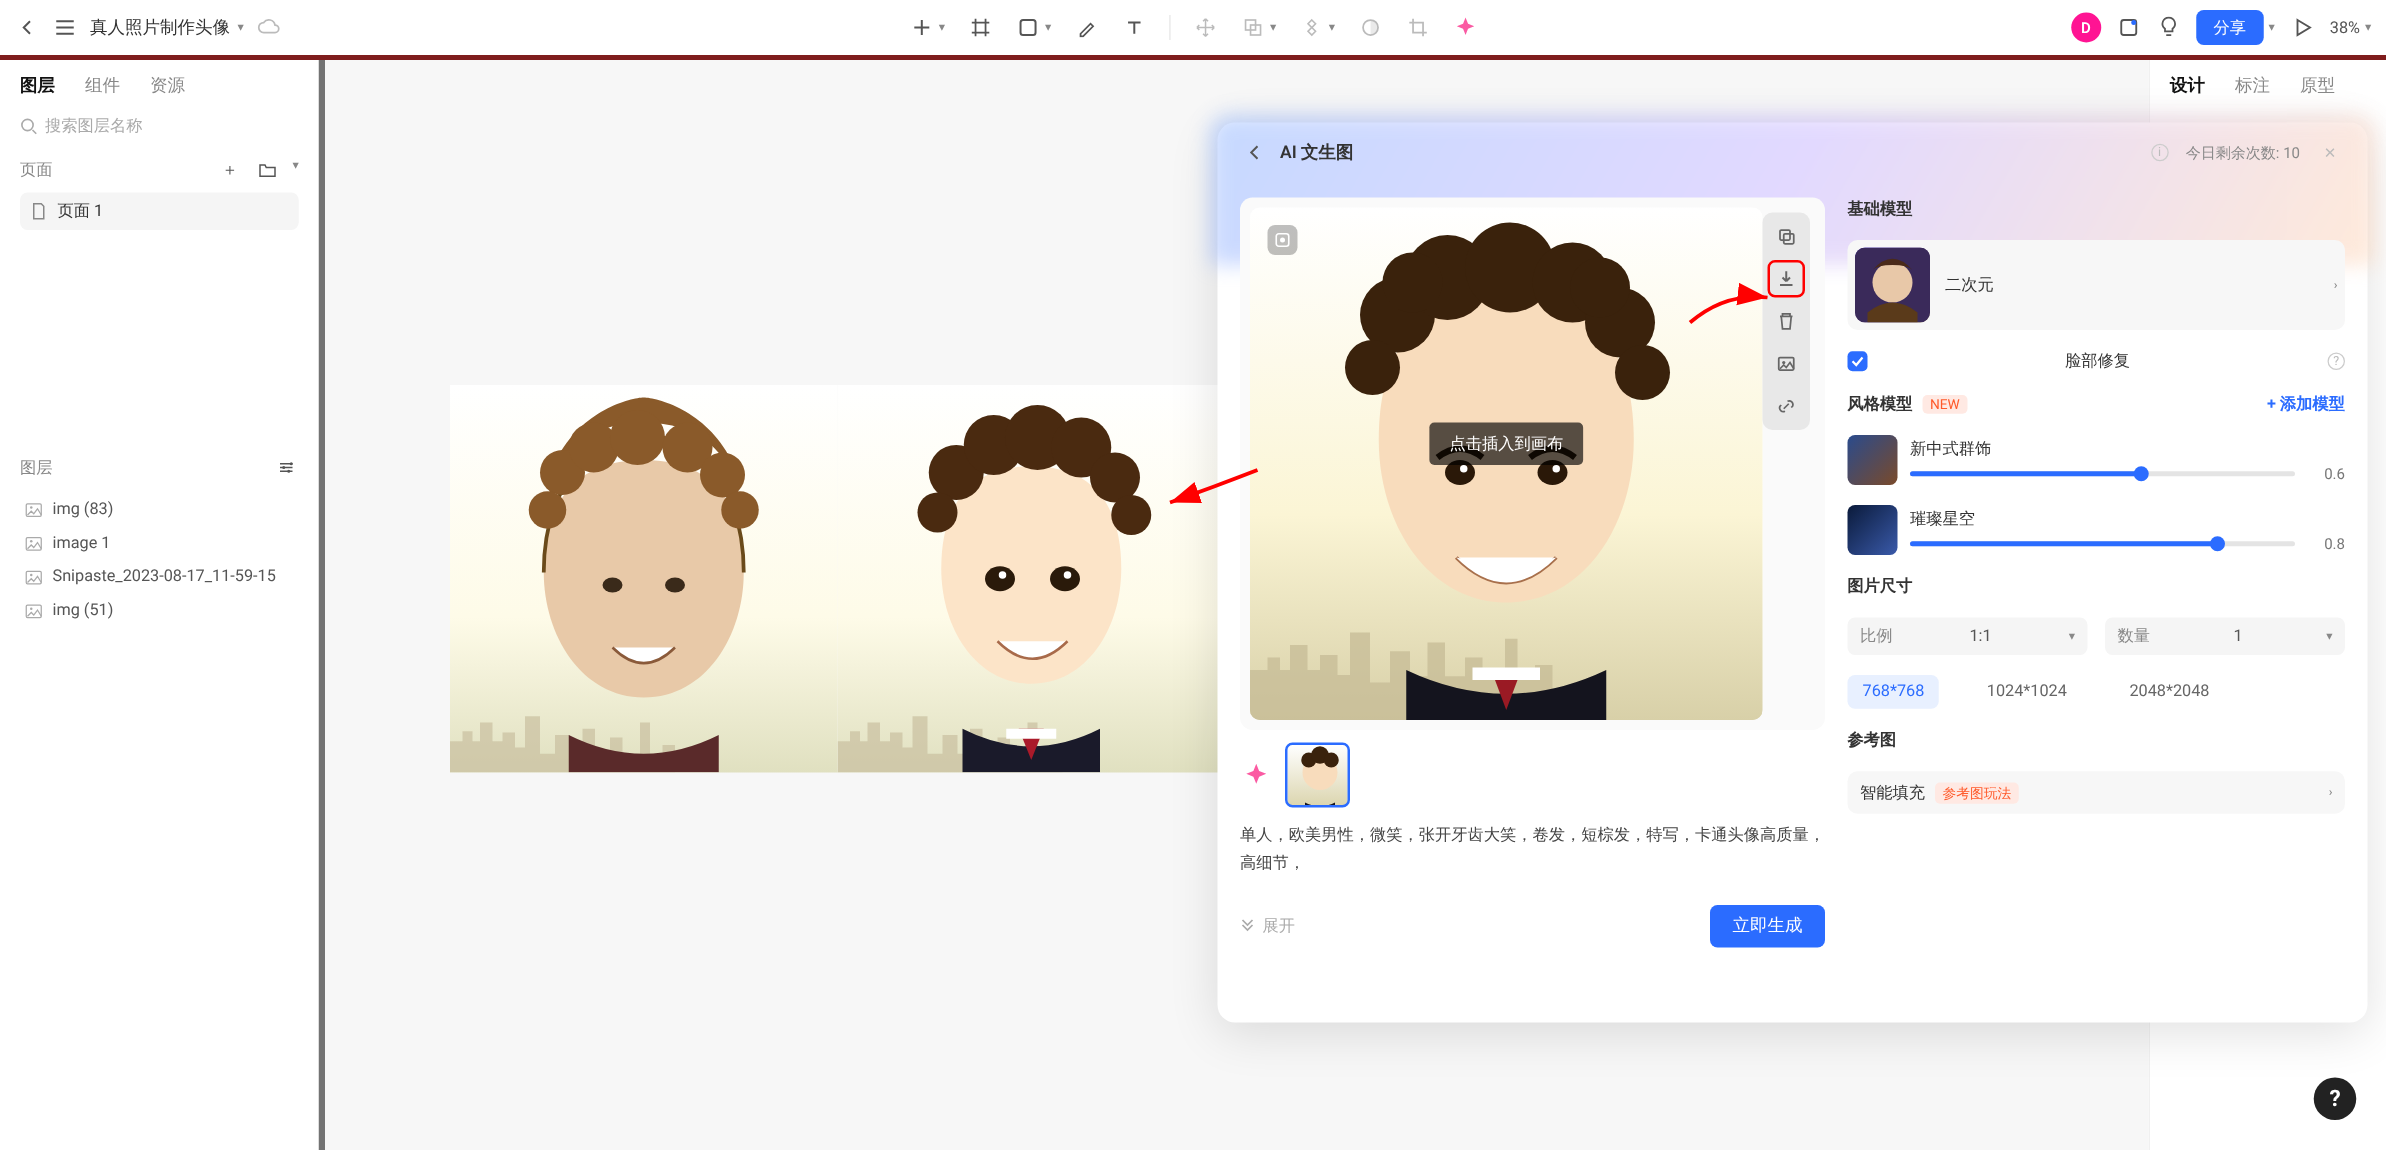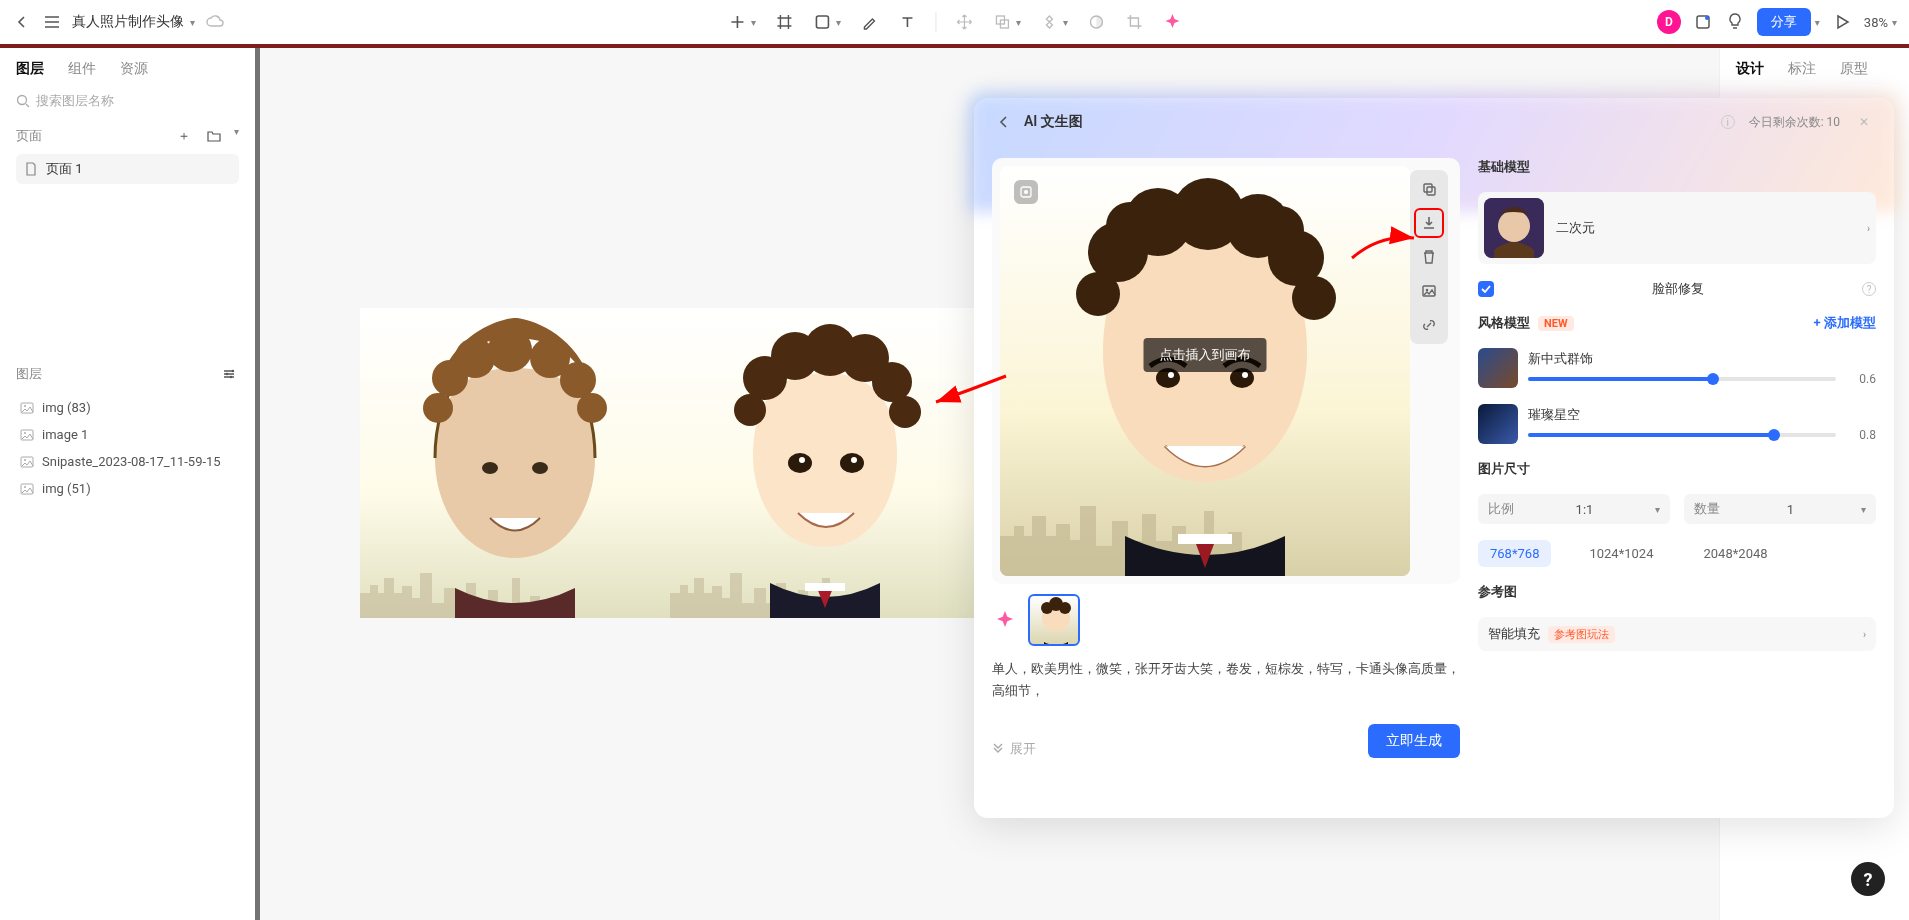--- a/index.html
+++ b/index.html
@@ -56,33 +56,33 @@
 .ai-preview { width:410px; height:410px; border-radius:8px; background:linear-gradient(to top,#dcd6b0 0%,#fdf8da 35%,#fff 100%); position:relative; overflow:hidden; }
 .insert-label { position:absolute; left:50%; top:46%; transform:translate(-50%,-50%); background:rgba(0,0,0,.65); color:#fff; font-size:13px; padding:8px 16px; border-radius:4px; }
 .preview-tools { position:absolute; right:12px; top:12px; display:flex; flex-direction:column; gap:8px; background:#e8e8e8; padding:6px; border-radius:8px; }
 .preview-tools .tool { width:26px; height:26px; display:flex; align-items:center; justify-content:center; color:#666; cursor:pointer; border-radius:4px; }
 .preview-tools .tool.download { outline:2px solid red; }
 .badge-top { position:absolute; left:14px; top:14px; width:24px; height:24px; border-radius:6px; background:rgba(0,0,0,.25); display:flex; align-items:center; justify-content:center; color:#fff; }
 .thumb-row { display:flex; align-items:center; gap:10px; margin-top:10px; }
 .thumb-ai { width:26px; height:26px; border-radius:6px; display:flex; align-items:center; justify-content:center; }
 .thumb { width:52px; height:52px; border:2px solid #2b6cff; border-radius:6px; background:linear-gradient(to top,#dcd6b0,#fff); overflow:hidden; position:relative; }
 .prompt-box { margin-top:12px; font-size:13px; color:#444; line-height:1.7; min-height:50px; }
-.ai-left-foot { display:flex; align-items:flex-end; justify-content:space-between; margin-top:16px; }
+.ai-left-foot { display:flex; align-items:center; justify-content:space-between; margin-top:16px; }
 .expand { display:flex; align-items:center; gap:6px; font-size:13px; color:#aaa; cursor:pointer; }
 .gen-btn { background:#2b6cff; color:#fff; border:none; padding:8px 18px; border-radius:6px; font-size:14px; cursor:pointer; }
 
 .ai-right { flex:1; padding:10px 18px 16px 4px; display:flex; flex-direction:column; gap:16px; overflow:auto; }
 .sec-title { font-size:13px; font-weight:600; color:#333; display:flex; align-items:center; gap:8px; }
 .model-card { display:flex; align-items:center; gap:12px; background:#f7f7f7; border-radius:8px; padding:6px; cursor:pointer; }
 .model-thumb { width:60px; height:60px; border-radius:8px; background:linear-gradient(135deg,#6a5acd,#8b7355); position:relative; overflow:hidden; }
 .model-name { flex:1; font-size:13px; }
 .checkbox-row { display:flex; align-items:center; gap:16px; font-size:13px;justify-content:space-between; }
 .checkbox { width:16px; height:16px; border-radius:4px; background:#2b6cff; display:flex; align-items:center; justify-content:center; }
 .info-circle { width:14px; height:14px; border:1px solid #ccc; border-radius:50%; display:flex; align-items:center; justify-content:center; font-size:10px; color:#bbb; }
-.new-badge { background:#ffe9e3; color:#ff5a2b; font-size:11px; padding:1px 6px; border-radius:4px; font-weight:700;text-align:center; }
+.new-badge { background:#ffe9e3; color:#ff5a2b; font-size:11px; padding:1px 6px; border-radius:4px; font-weight:400;text-align:center; }
 .add-model { margin-left:auto; color:#2b6cff; font-size:13px; cursor:pointer; }
 .style-item { display:flex; align-items:center; gap:10px; }
 .style-thumb { width:40px; height:40px; border-radius:6px; background:linear-gradient(135deg,#2a4b8d,#7a4a2a); }
 .style-thumb.b { background:linear-gradient(135deg,#0a1a3a,#3a5aaa); }
 .style-info { flex:1; }
 .style-name { font-size:13px; }
 .slider-row { display:flex; align-items:center; gap:12px; margin-top:4px; }
 .slider { flex:1; height:4px; border-radius:2px; background:#e4e4e4; position:relative; }
 .slider .fill { position:absolute; left:0; top:0; bottom:0; background:#2b6cff; border-radius:2px; }
 .slider .knob { position:absolute; top:50%; width:12px; height:12px; border-radius:50%; background:#2b6cff; transform:translate(-50%,-50%); }

